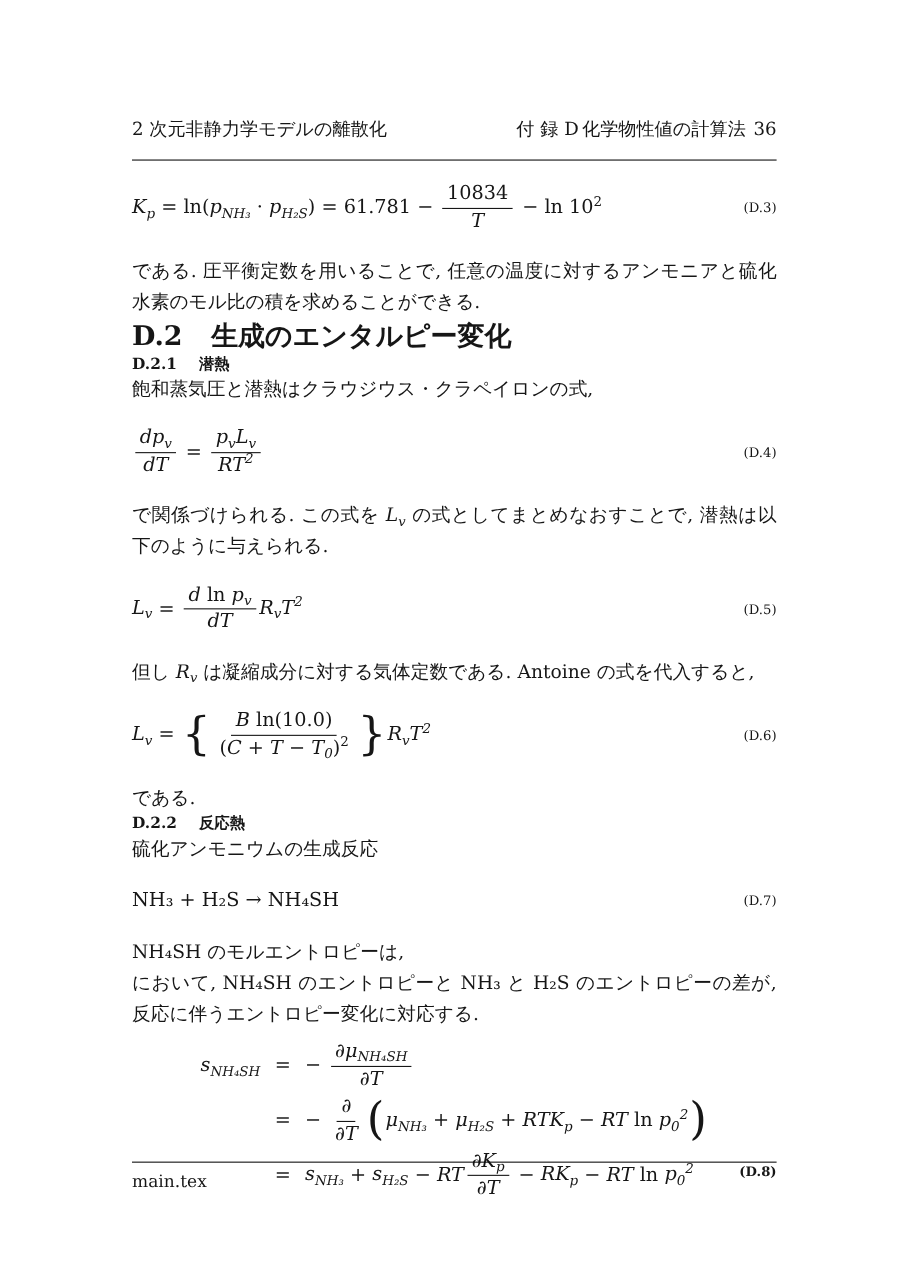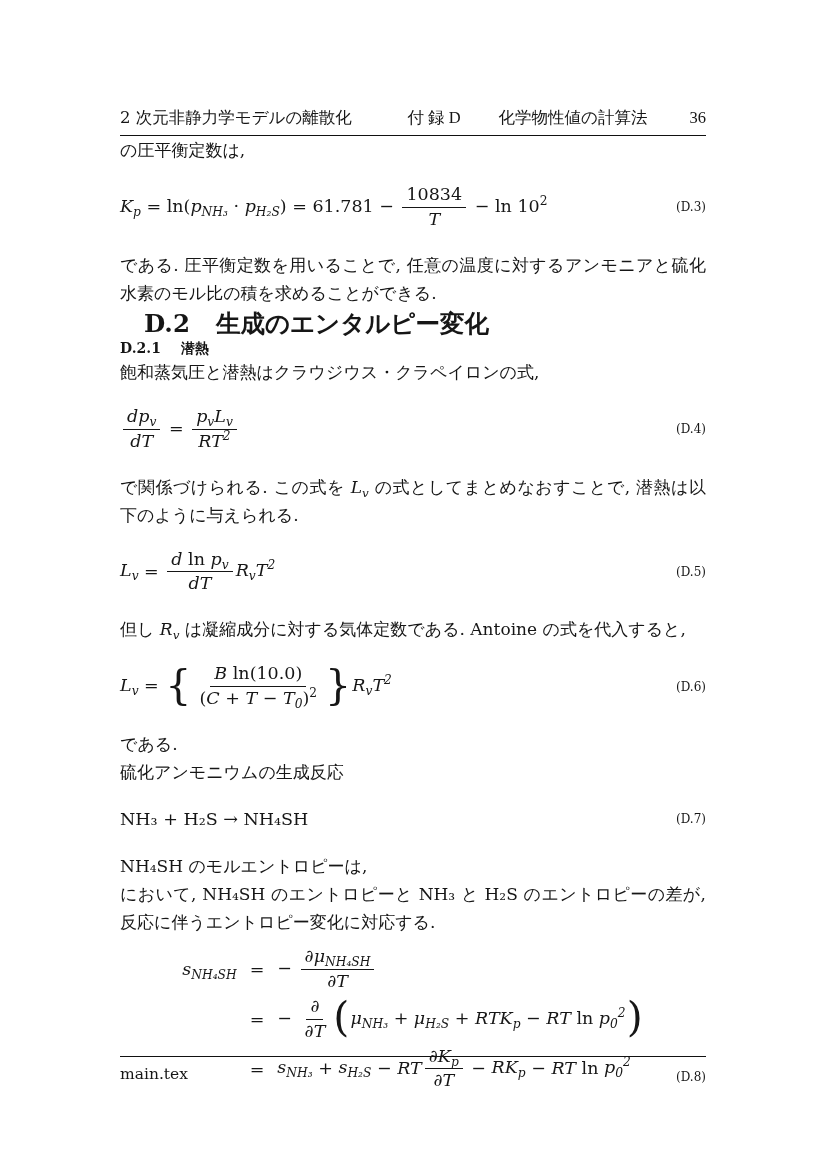--- a/index.html
+++ b/index.html
@@ -8,37 +8,37 @@
     font-family:"DejaVu Serif", serif;
     position:relative;overflow:hidden;
   }
   .page{
     position:absolute;top:0;left:0;right:0;bottom:0;
     padding:84px 120px 0 120px;box-sizing:border-box;
   }
   
   .pagehead{
     display:flex;justify-content:space-between;align-items:baseline;
-    border-bottom:1.5px solid #111;padding-bottom:6px;
+    border-bottom:1.5px solid #111;padding-bottom:16px;
     font-size:16.5px;
   }
-  .ph-right{display:flex;align-items:baseline;gap:38px;font-family:Liberation Serif, serif;}
+  .ph-right{display:flex;align-items:baseline;gap:3px;}
   .ph-right .pagenum{margin-left:4px;margin-top:24px;}
   
   p.para{
     font-size:17px;line-height:28px;margin:0;text-align:justify;
   }
   .mt-30{margin-top:30px;} .mt-26{margin-top:26px;} .mt-36{margin-top:36px;}
   .mt-28{margin-top:28px;} .mt-4{margin-top:4px;}
   .mt-2{margin-top:2px;}
   
   .sec{display:flex;align-items:baseline;font-weight:bold;margin:0;}
   .sec .num{font-family:"DejaVu Serif", serif;}
   .sec .ttl{font-family:"DejaVu Sans", sans-serif;}
-  .sec-1{font-size:24.5px;gap:26px;margin-left:24px;}
+  .sec-1{font-size:24.5px;gap:26px;}
   .sec-2{font-size:14px;gap:20px;}
   
   .eq{
     position:relative;display:flex;justify-content:flex-start;align-items:center;
     font-size:17.5px;margin:20px 0;min-height:26px;
   }
   .eq .body{display:inline-block;white-space:nowrap;}
   .eq .tag, .align .tag{font-size:12px;font-style:normal;}
   .eq .tag{position:absolute;right:0;top:50%;transform:translateY(-50%);}
   .it{font-style:italic;}
@@ -56,21 +56,21 @@
   .imath{white-space:nowrap;}
   
   .align{position:relative;margin:10px 0 0;font-size:17.5px;}
   .align .grid{
     display:grid;grid-template-columns:max-content max-content max-content;
     justify-content:center;align-items:center;column-gap:13px;row-gap:3px;
   }
   .align .cl{text-align:left;white-space:nowrap;}
   .align .cm{text-align:center;}
   .align .cr{text-align:left;white-space:nowrap;}
-  .align .tag{position:absolute;right:0;bottom:8px;}
+  .align .tag{position:absolute;right:0;bottom:20px;font-weight:bold;}
   
   .pagefoot{
     position:absolute;left:120px;right:120px;top:1056px;
     border-top:1.5px solid #111;padding-top:8px;
     display:flex;justify-content:space-between;align-items:center;
     font-size:15.5px;
   }
 </style>
 </head>
 <body>
@@ -79,21 +79,20 @@
 
   <div class="pagehead">
     <span>2 次元非静力学モデルの離散化</span>
     <span class="ph-right">
       <span>付 録 D</span>
       <span>化学物性値の計算法</span>
       <span class="pagenum">36</span>
     </span>
   </div>
 
-  <p class="para mt-30">の圧平衡定数は,</p>
 
   <div class="eq">
     <span class="body"><span class="it">K<sub class="it">p</sub></span><span class="rm"> = ln(</span><span class="it">p<sub>NH₃</sub></span><span class="rm"> · </span><span class="it">p<sub>H₂S</sub></span><span class="rm">) = 61.781 − </span><span class="frac">
           <span class="fnum"><span class="rm">10834</span></span>
           <span class="fden"><span class="it">T</span></span>
         </span><span class="rm"> − ln </span><span>10<sup>2</sup></span></span>
     <span class="tag">(D.3)</span>
   </div>
 
   <p class="para mt-2">である. 圧平衡定数を用いることで, 任意の温度に対するアンモニアと硫化水素のモル比の積を求めることができる.</p>
@@ -136,20 +135,24 @@
   <div class="eq">
     <span class="body"><span class="it">L<sub class="it">v</sub></span><span class="rm"> = </span><span class="big">{</span><span class="frac">
           <span class="fnum"><span class="it">B</span><span class="rm"> ln(10.0)</span></span>
           <span class="fden"><span class="rm">(</span><span class="it">C</span><span class="rm"> + </span><span class="it">T</span><span class="rm"> − </span><span class="it">T<sub>0</sub></span><span>)<sup>2</sup></span></span>
         </span><span class="big">}</span><span class="it">R<sub class="it">v</sub></span><span class="it">T<sup>2</sup></span></span>
     <span class="tag">(D.6)</span>
   </div>
 
   <p class="para mt-4">である.</p>
 
+  <h3 class="sec sec-2 mt-36">
+    <span class="num">D.2.2</span>
+    <span class="ttl">反応熱</span>
+  </h3>
 
   <p class="para mt-26">硫化アンモニウムの生成反応</p>
 
   <div class="eq">
     <span class="body"><span class="rm">NH₃ + H₂S → NH₄SH</span></span>
     <span class="tag">(D.7)</span>
   </div>
 
   <p class="para mt-26">NH₄SH のモルエントロピーは,</p>
 

